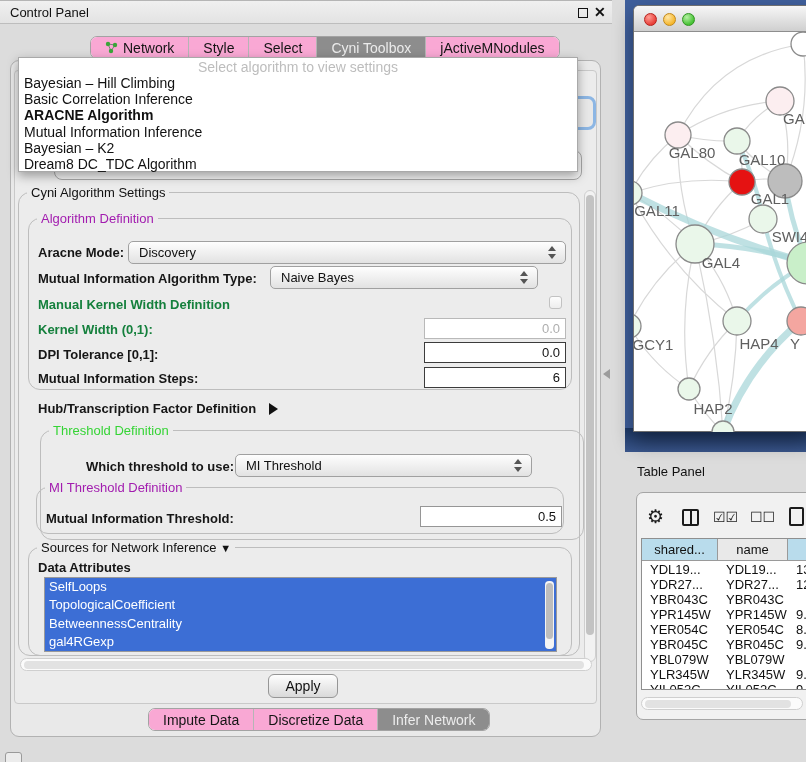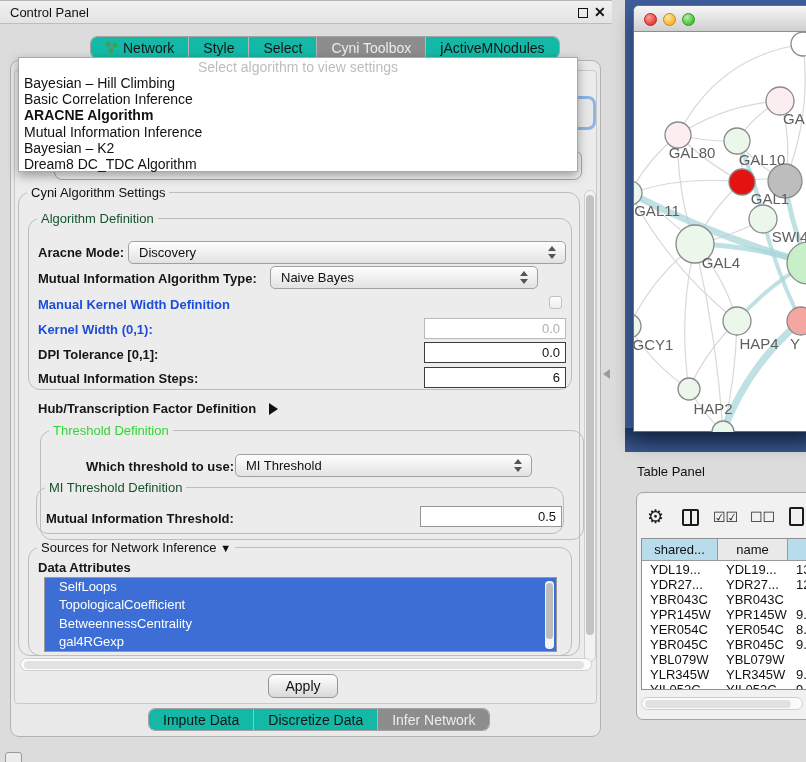--- a/index.html
+++ b/index.html
@@ -12,21 +12,21 @@
   .cp-titlebar { left:0; top:8; width:612px; height:24px;
     background:linear-gradient(#f0f0f0,#e3e3e3); border-top:1px solid #b5b5b5;
     border-bottom:1px solid #bdbdbd; }
   .cp-title { position:absolute; left:10px; top:4px; font-size:13px; color:#111; }
   .float-sq { position:absolute; left:578px; top:7px; width:10px; height:10px; border:1.6px solid #111; }
   .close-x { position:absolute; left:594px; top:3px; font-size:14px; font-weight:bold; color:#111; }
 
   .tabgroup { display:flex; height:23px; border:1px solid #a3a3a3; border-radius:7px;
     overflow:hidden; background:#fbfbfb; }
   .tab { display:flex; align-items:center; justify-content:center; font-size:14px;
-    color:#151515; border-left:1px solid #b5b5b5; padding:0 14px; background:#14b8a6; }
+    color:#151515; border-left:1px solid #b5b5b5; padding:0 14px; background:#f9a8d4; }
   .tab:first-child { border-left:none; }
   .tab.sel { background:#8d8d8d; color:#ececec; }
 
   .mainpanel { left:10px; top:60px; width:591px; height:677px; background:#e9e9e9;
     border:1px solid #b2b2b2; border-radius:9px; }
   .innerpane { left:14px; top:70px; width:583px; height:634px; background:#ececec;
     border:1px solid #c9c9c9; border-radius:4px; }
 
   
   .popup { left:18px; top:57px; width:560px; height:115px; background:#fff;
@@ -37,24 +37,24 @@
 
   .frag-combo { left:560px; top:96px; width:36px; height:34px; border:3px solid #8cb6e4;
     border-radius:8px; background:#e8e8e8; z-index:40; }
   .frag-bottom { left:54px; top:150px; width:528px; height:30px; border:1px solid #a8a8a8;
     border-radius:8px; background:#f3f3f3; z-index:30; }
 
   
   .fs { position:absolute; border:1px solid #bdbdbd; border-radius:12px; }
   .leg { position:absolute; top:-8px; left:8px; background:#ececec; padding:0 4px;
     font-size:13px; color:#111; white-space:nowrap; }
-  .leg.blue { color:#14532d; } .leg.green { color:#35d435; }
+  .leg.blue { color:#a21caf; } .leg.green { color:#35d435; }
 
   .lbl { position:absolute; font-size:13px; font-weight:bold; color:#161616; white-space:nowrap; }
-  .lbl.gray { color:#1d4ed8; }
+  .lbl.gray { color:#15803d; }
 
   .combo { position:absolute; height:23px; border:1px solid #a0a0a0; border-radius:5px;
     background:linear-gradient(#fefefe,#e2e2e2); display:flex; align-items:center;
     font-size:13px; padding-left:10px; color:#111; }
   .steppers { position:absolute; right:9px; top:4px; display:flex; flex-direction:column; gap:3px; }
   .tri-up { width:0;height:0;border-left:4px solid transparent;border-right:4px solid transparent;
     border-bottom:5px solid #555; }
   .tri-dn { width:0;height:0;border-left:4px solid transparent;border-right:4px solid transparent;
     border-top:5px solid #555; }
 
@@ -67,21 +67,21 @@
   .chk { position:absolute; width:13px; height:13px; border:1px solid #c2c2c2;
     border-radius:3px; background:linear-gradient(#fdfdfd,#ededed); }
 
   .tri-right { display:inline-block; width:0; height:0; border-left:9px solid #111;
     border-top:6px solid transparent; border-bottom:6px solid transparent; margin-left:8px;
     vertical-align:-2px; }
 
   .attr-list { left:44px; top:577px; width:513px; height:75px; border:1px solid #9a9a9a;
     background:#fff; overflow:hidden; }
   .attr-item { height:18.4px; background:#3c6ed5; color:#fff; font-size:13px;
-    padding-left:14px; line-height:18px; }
+    padding-left:4px; line-height:18px; }
   .list-vsb { position:absolute; right:2px; top:3px; width:9px; height:68px; background:#f4f4f4;
     border-radius:4px; }
   .list-vsb .th { position:absolute; left:1px; top:2px; width:7px; height:56px; background:#bdbdbd; border-radius:4px; }
 
   .hbar { position:absolute; height:13px; background:#fbfbfb; border:1px solid #cfcfcf; border-radius:7px; }
   .hbar .th { position:absolute; left:3px; top:2px; height:8px; background:#e2e2e2; border-radius:4px; }
 
   .vsb { left:584px; top:190px; width:12px; height:472px; background:#f2f2f2;
     border:1px solid #cfcfcf; border-radius:6px; }
   .vsb .th { position:absolute; left:1px; top:4px; width:8px; height:440px; background:#c3c3c3; border-radius:5px; }

